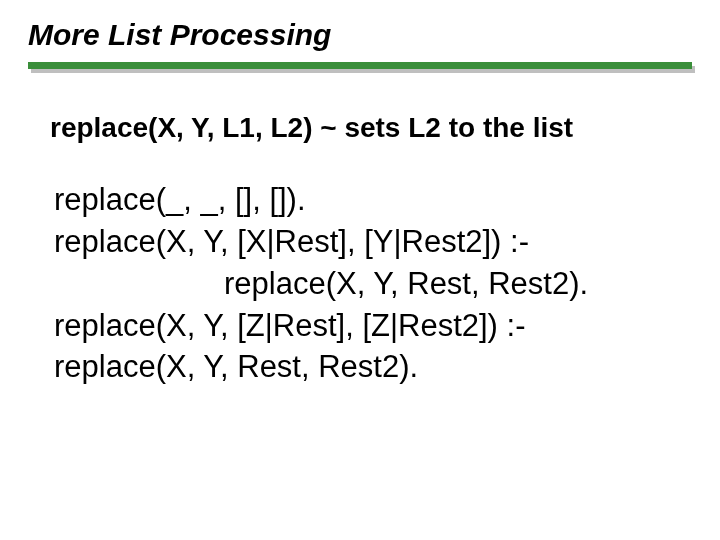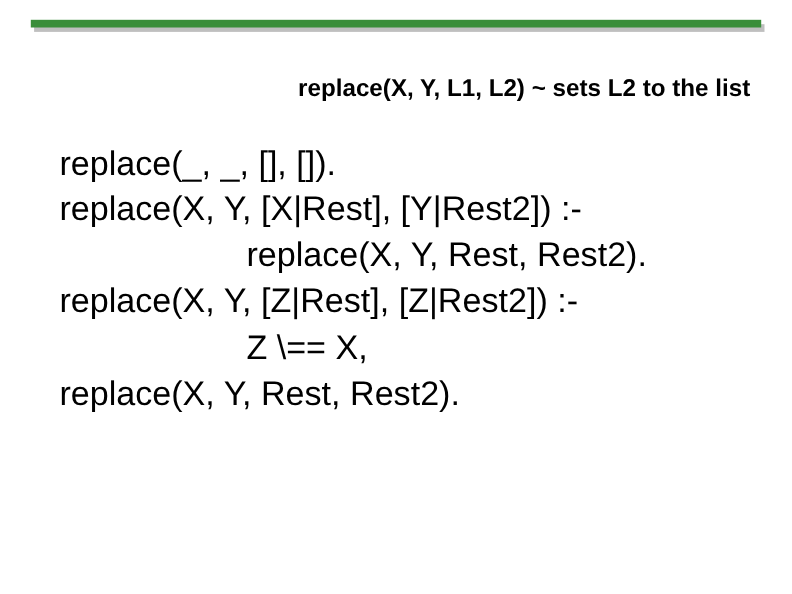--- a/index.html
+++ b/index.html
@@ -48,25 +48,24 @@
       left: 0;
       right: 0;
       height: 7px;
       background: #3a8e3a;
     }
     .content {
       padding-left: 22px;
       padding-right: 10px;
     }
     .desc {
-      font-size: 22px;
+      font-size: 28px;
       font-weight: bold;
       line-height: 1.25;
       margin-bottom: 34px;
-      text-align: right;
     }
     .desc .indent {
       display: block;
       padding-left: 28px;
     }
     .code-block {
       font-size: 31px;
       line-height: 1.35;
       padding-left: 4px;
     }
@@ -75,33 +74,33 @@
     }
     .code-indent {
       display: inline-block;
       padding-left: 170px;
     }
   </style>
 </head>
 <body>
 
 <div class="slide">
+  <div class="title">More List Processing</div>
 
   <div class="divider-wrap">
     <div class="divider-shadow"></div>
     <div class="divider"></div>
   </div>
 
   <div class="content">
     <div class="desc">
       <span>replace(X, Y, L1, L2) ~ sets L2 to the list</span>
     </div>
 
     <div class="code-block">
       <div class="code-line">replace(_, _, [], []).</div>
       <div class="code-line">replace(X, Y, [X|Rest], [Y|Rest2]) :-</div>
       <div class="code-line"><span class="code-indent">replace(X, Y, Rest, Rest2).</span></div>
       <div class="code-line">replace(X, Y, [Z|Rest], [Z|Rest2]) :-</div>
-      <div class="code-line"><span class="code-indent">Z \== X,</span></div>
       <div class="code-line">replace(X, Y, Rest, Rest2).</div>
     </div>
   </div>
 </div>
 
 </body></html>

